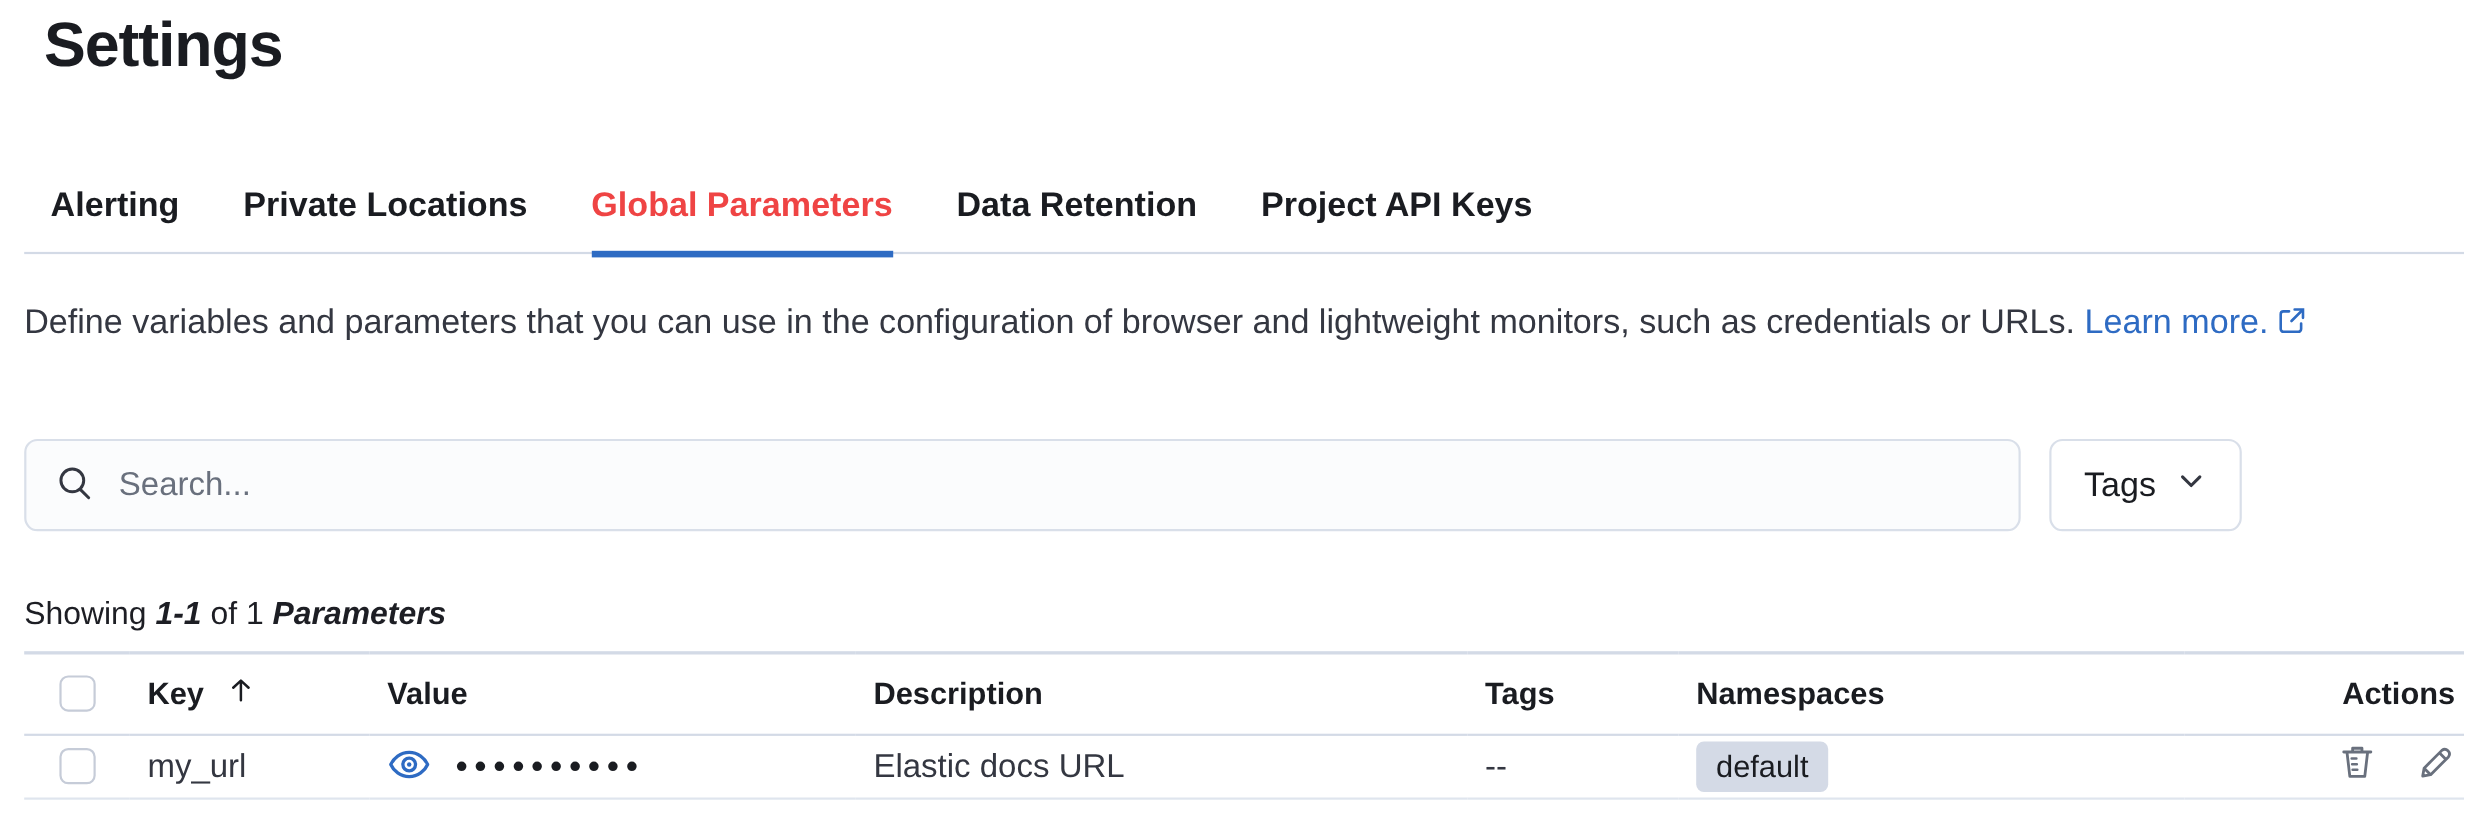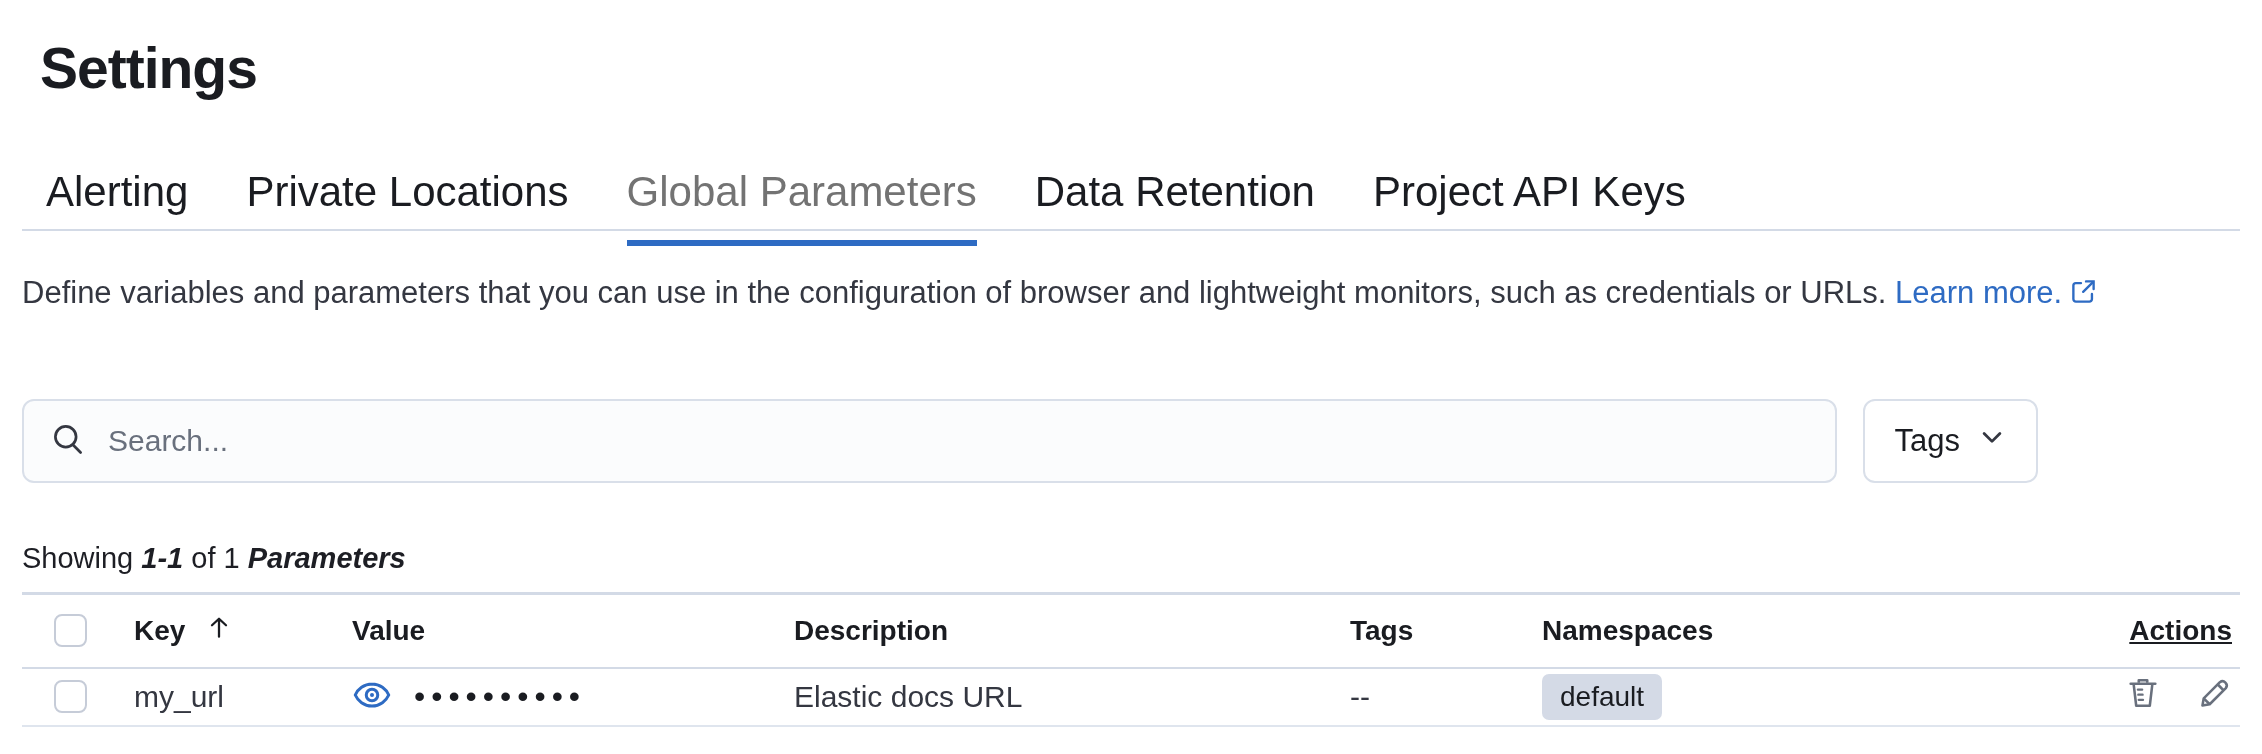--- a/index.html
+++ b/index.html
@@ -1,29 +1,29 @@
 <!DOCTYPE html>
 <html><head>
 <meta charset="utf-8">
 <style>
   * { margin:0; padding:0; box-sizing:border-box; }
   html,body { background:#fff; }
   body { font-family:"Liberation Sans","DejaVu Sans",sans-serif; color:#343741; }
   .page { position:relative; width:2262px; height:754px; background:#fff; overflow:hidden; }
 
   
-  .page-title { position:absolute; left:40px; top:35px; font-size:57px; font-weight:700;
+  .page-title { position:absolute; left:40px; top:8px; font-size:57px; font-weight:700;
                 color:#1a1c21; letter-spacing:-1px; }
 
   
   .tabbar-border { position:absolute; left:22px; right:22px; top:229px; height:2px; background:#d3dae6; }
   .tabs { position:absolute; left:46px; top:168px; display:flex; gap:58px; }
-  .tab { font-size:42px; font-weight:400; color:#1a1c21; padding-bottom:24px;
+  .tab { font-size:31px; font-weight:700; color:#1a1c21; padding-bottom:24px;
          border-bottom:6px solid transparent; cursor:pointer; white-space:nowrap; }
-  .tab.active { color:#737373; border-bottom-color:#2e6bc3;text-align:center; }
+  .tab.active { color:#ef4444; border-bottom-color:#2e6bc3;text-align:center; }
 
   
   .description { position:absolute; left:22px; top:268px; width:2205px;
                  font-size:31px; line-height:50px; color:#343741; }
   .description a { color:#2e6bc3; text-decoration:none; }
   .ext-link-icon { display:inline-block; vertical-align:-2px; margin-left:8px; }
 
   
   .toolbar { position:absolute; left:22px; top:399px; width:2016px; height:84px;
              display:flex; gap:26px; align-items:stretch; }
@@ -51,21 +51,21 @@
   .param-table { position:absolute; left:22px; top:592px; width:2218px;
                  border-collapse:collapse; table-layout:fixed; border-top:3px solid #d3dae6; }
   .param-table th, .param-table td { text-align:left; vertical-align:middle; padding-left:16px; }
   .param-table th { height:74px; font-size:28px; font-weight:700; color:#1a1c21;
                     border-bottom:2px solid #d3dae6; }
   .param-table td { height:58px; font-size:30px; color:#343741; border-bottom:2px solid #dfe5ee; }
   .col-check { width:96px; } .col-key { width:218px; } .col-value { width:442px; }
   .col-desc { width:556px; } .col-tags { width:192px; } .col-ns { width:460px; }
   .col-actions { width:254px; }
   .cell-check { padding-left:32px !important; }
-  .cell-actions { text-align:right !important; padding-right:8px !important;text-decoration:underline; }
+  .cell-actions { text-align:right !important; padding-right:8px !important; }
   th.cell-actions { cursor:default; }
 
   input[type="checkbox"] { appearance:none; -webkit-appearance:none; width:33px; height:33px;
     border:2px solid #c6ccd8; border-radius:8px; background:#fff; cursor:pointer; display:block; }
 
   .th-inner { display:flex; align-items:center; gap:20px; cursor:pointer; }
   .value-cell { display:flex; align-items:center; gap:22px; }
   .eye-btn { background:none; border:none; cursor:pointer; padding:0; display:flex; align-items:center; }
   .masked { font-size:32px; letter-spacing:6px; color:#1a1c21; }
   .badge { display:inline-block; background:#d4dae6; color:#1a1c21; font-size:28px;

